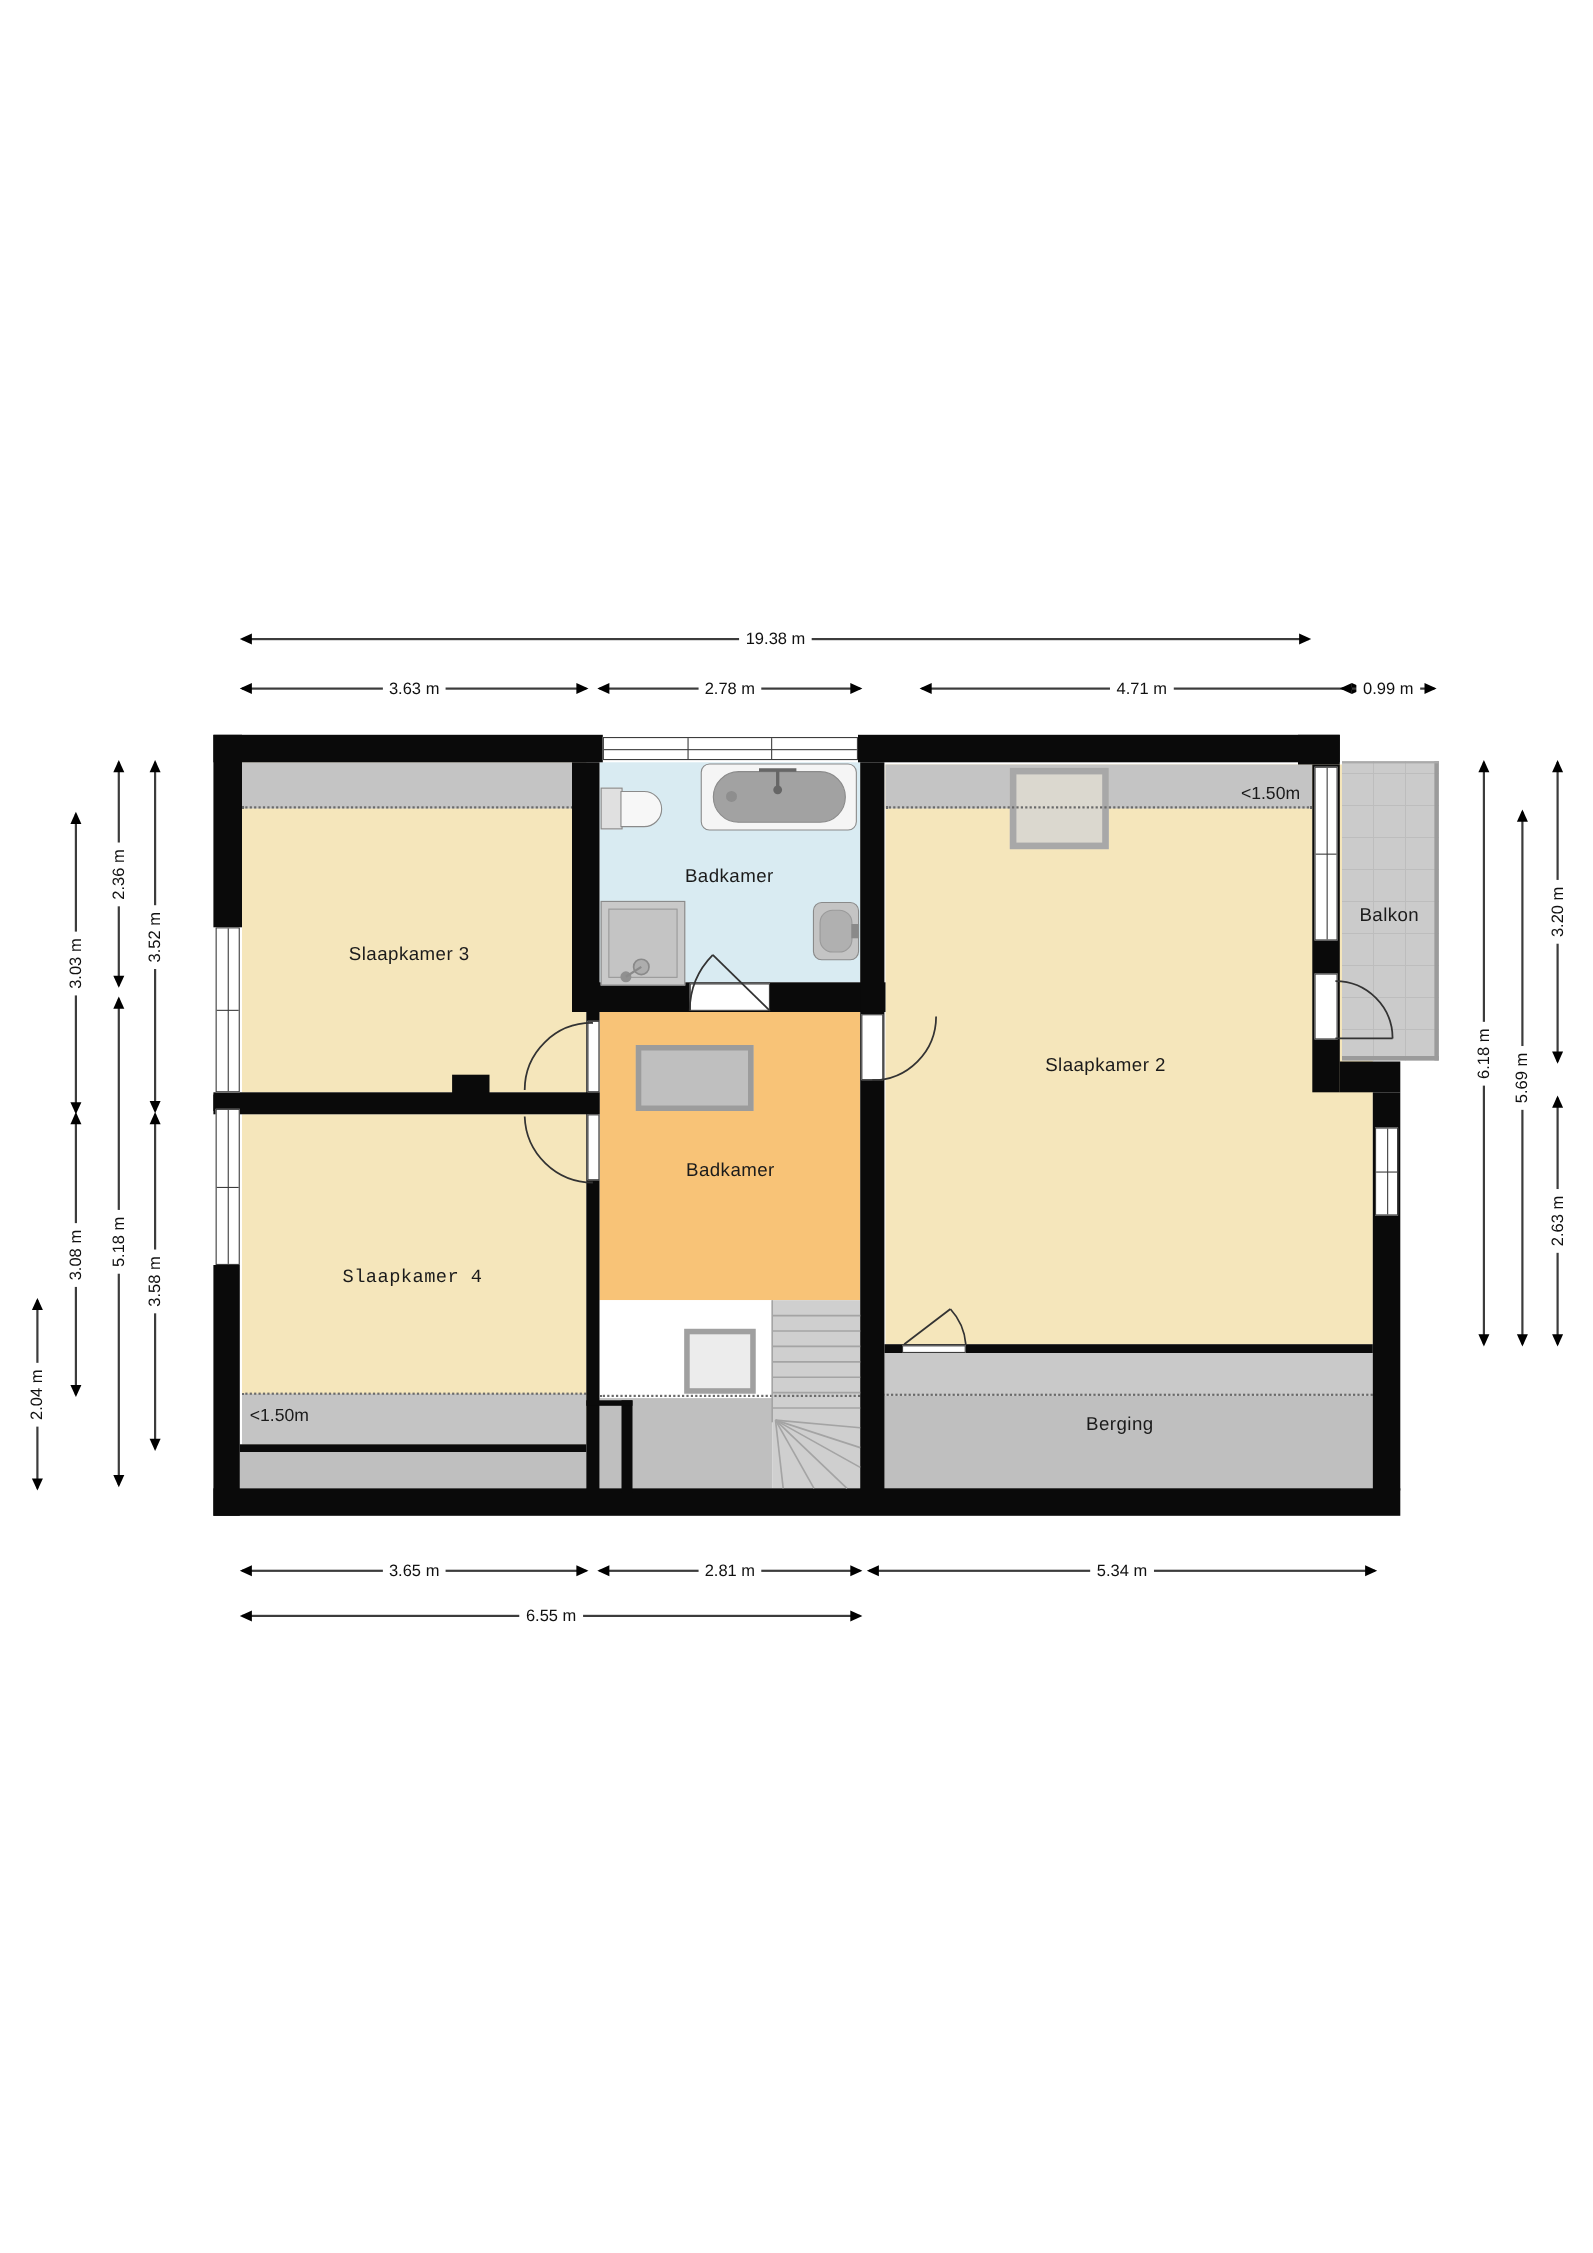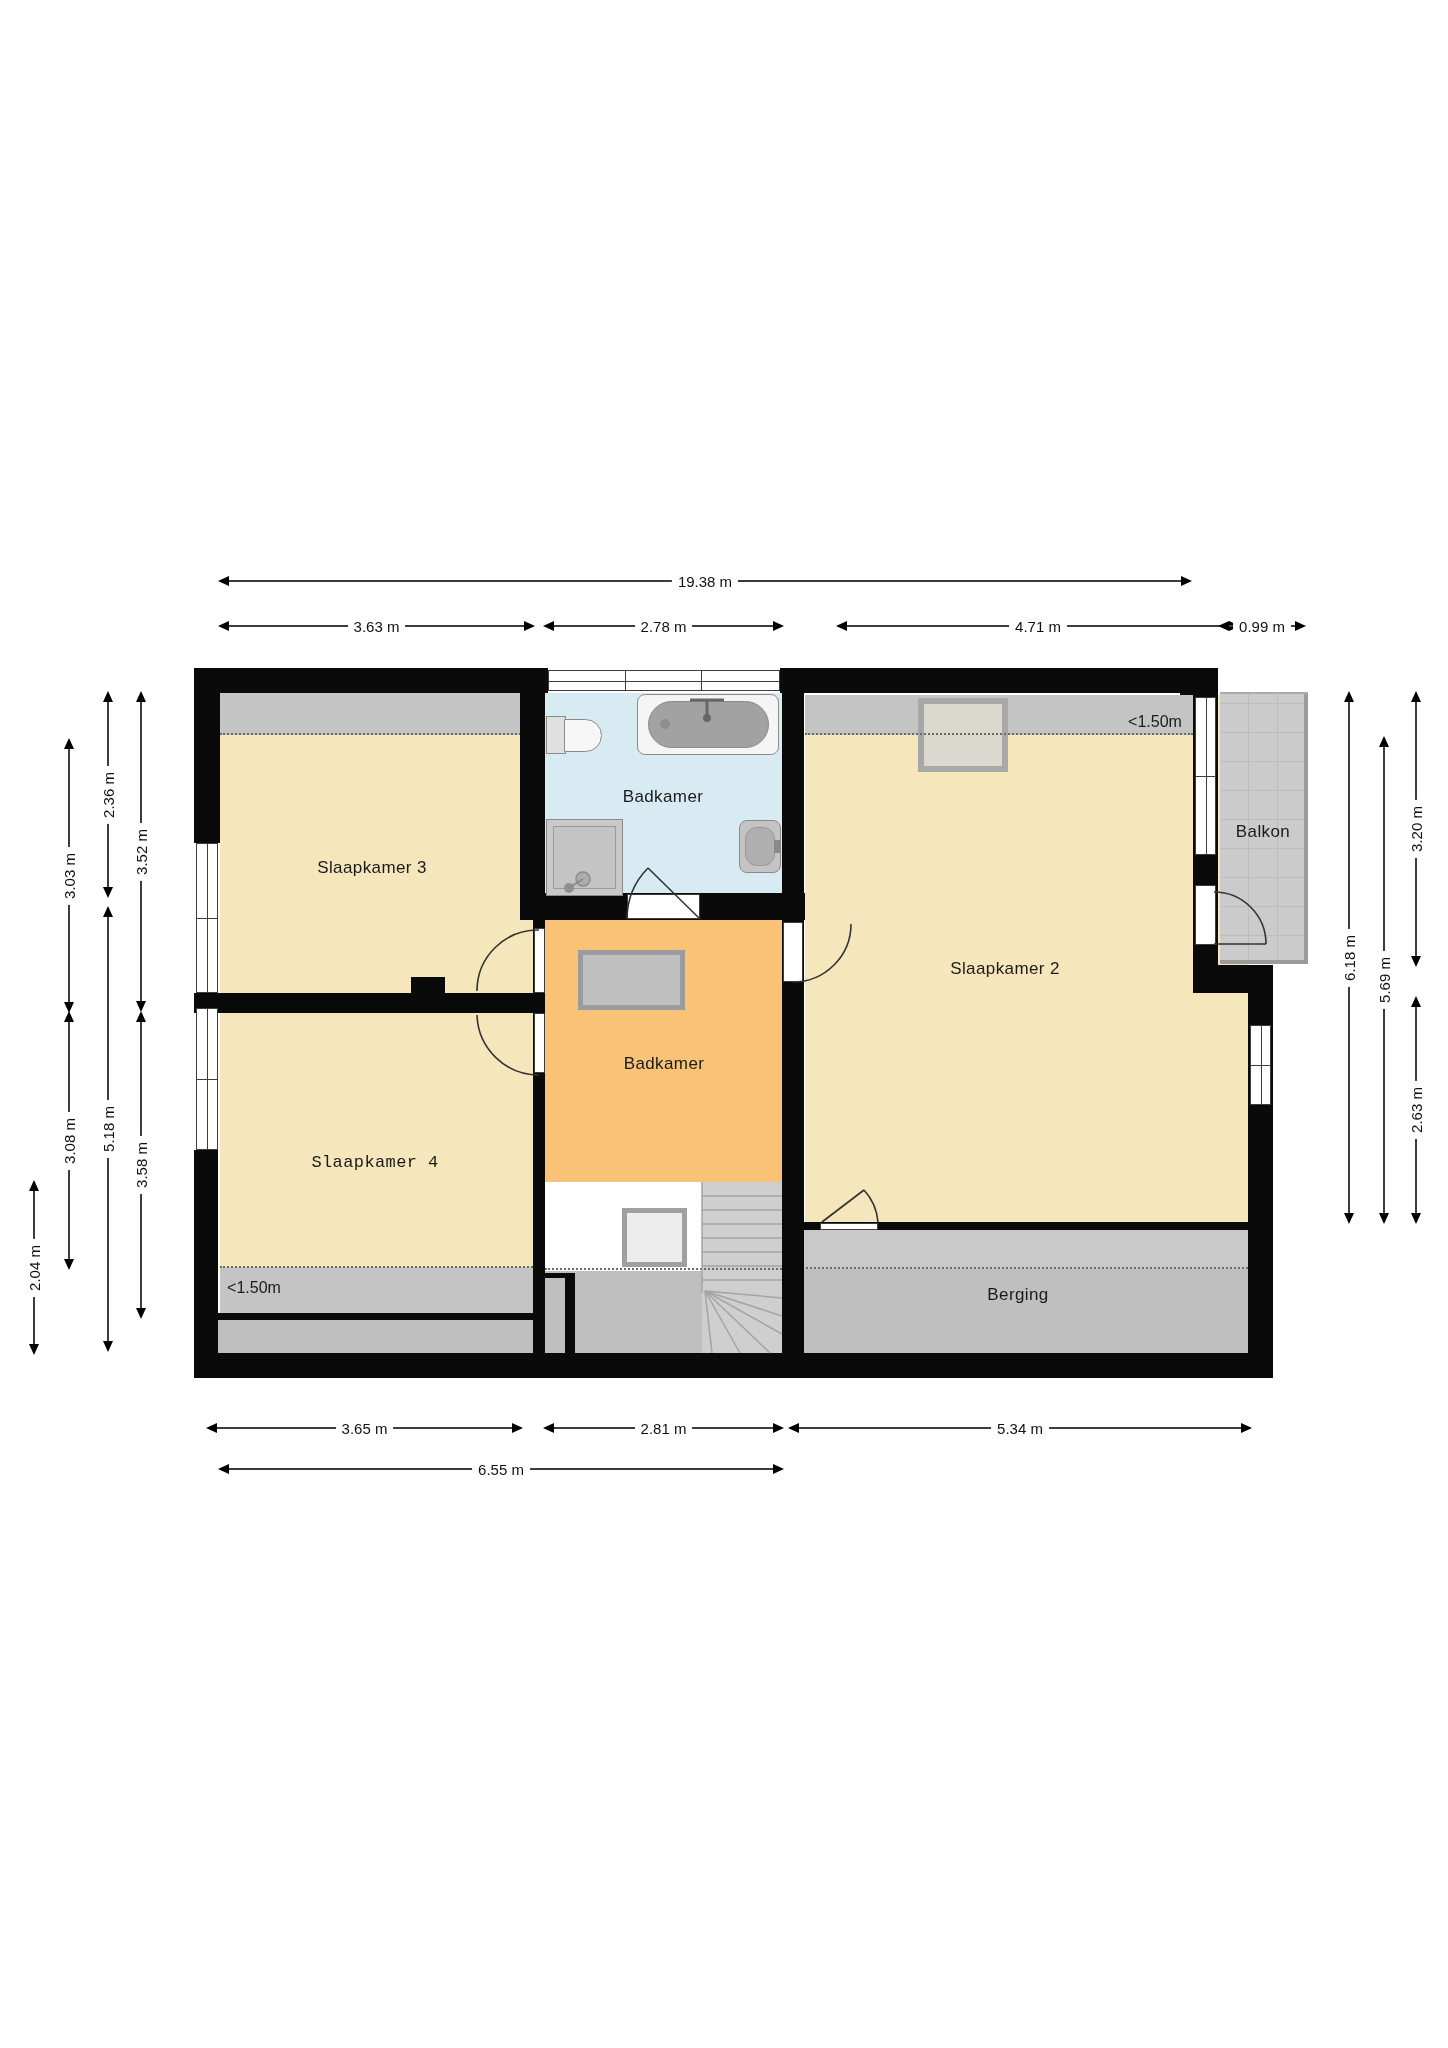--- a/index.html
+++ b/index.html
@@ -208,21 +208,21 @@
       <div class="dim-h" style="left: 838px; top: 625px; width: 400px;">
         <div class="ar ar-l"></div>
         <div class="ar ar-r"></div>
         <div class="lab">4.71 m</div>
       </div>
       <div class="dim-h" style="left: 1220px; top: 625px; width: 84px;">
         <div class="ar ar-l"></div>
         <div class="ar ar-r"></div>
         <div class="lab">0.99 m</div>
       </div>
-      <div class="dim-h" style="left: 208px; top: 1427px; width: 313px;">
+      <div class="dim-h" style="left: 220px; top: 1427px; width: 313px;">
         <div class="ar ar-l"></div>
         <div class="ar ar-r"></div>
         <div class="lab">3.65 m</div>
       </div>
       <div class="dim-h" style="left: 545px; top: 1427px; width: 237px;">
         <div class="ar ar-l"></div>
         <div class="ar ar-r"></div>
         <div class="lab">2.81 m</div>
       </div>
       <div class="dim-h" style="left: 790px; top: 1427px; width: 460px;">

